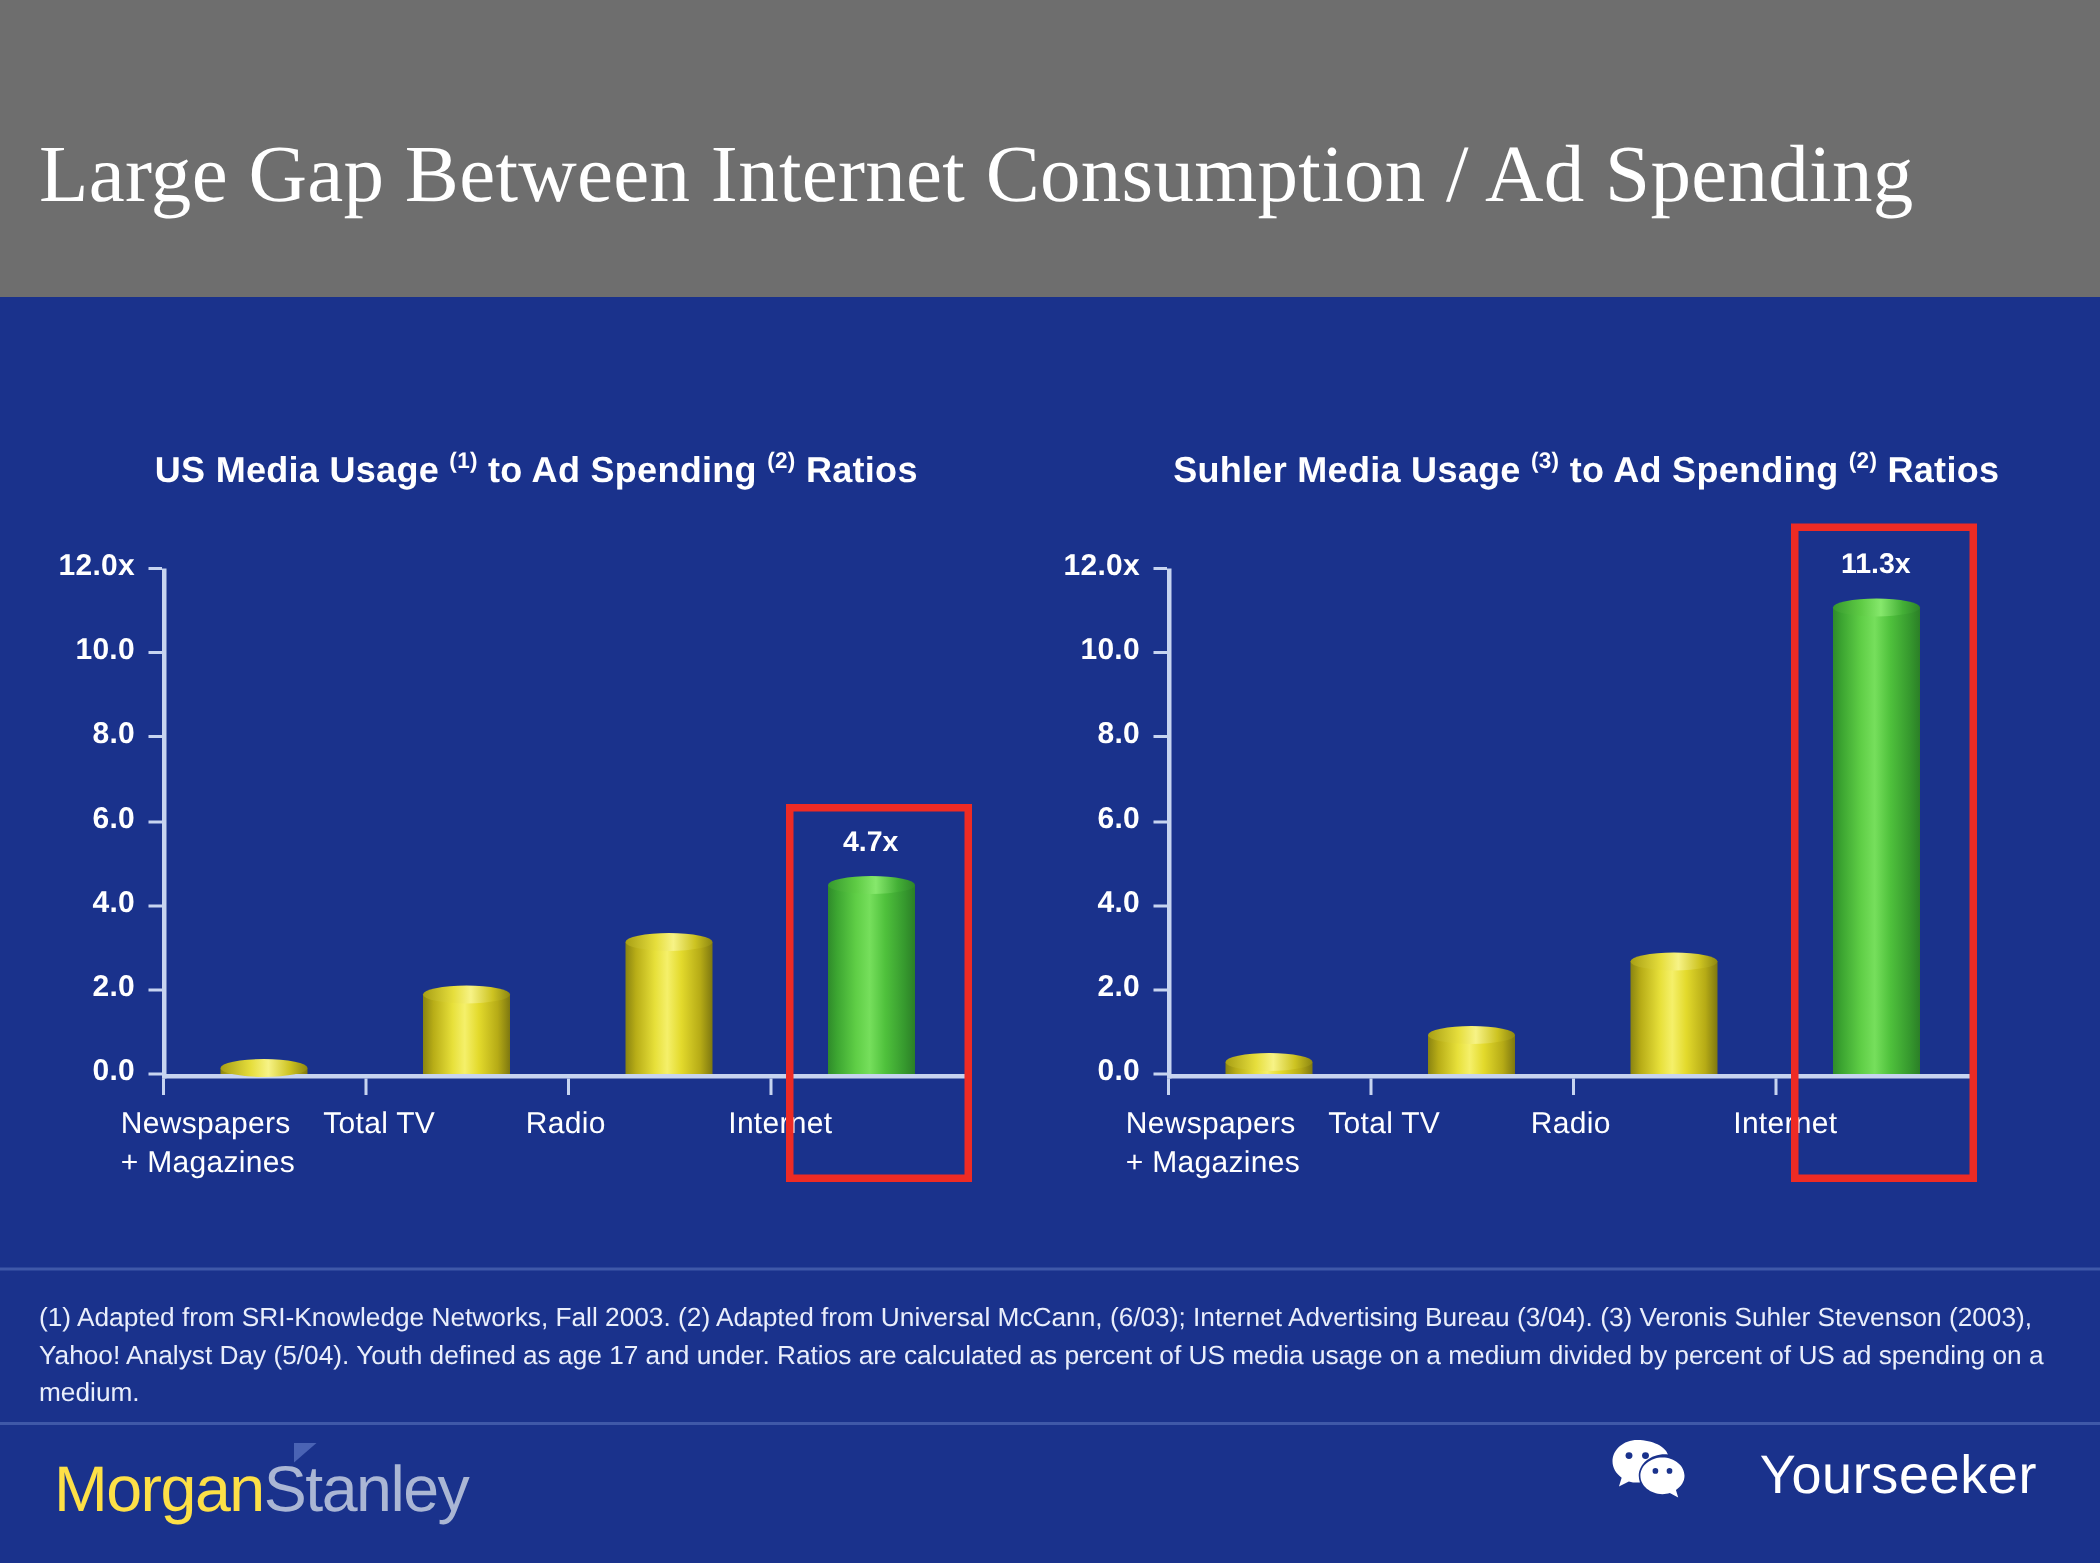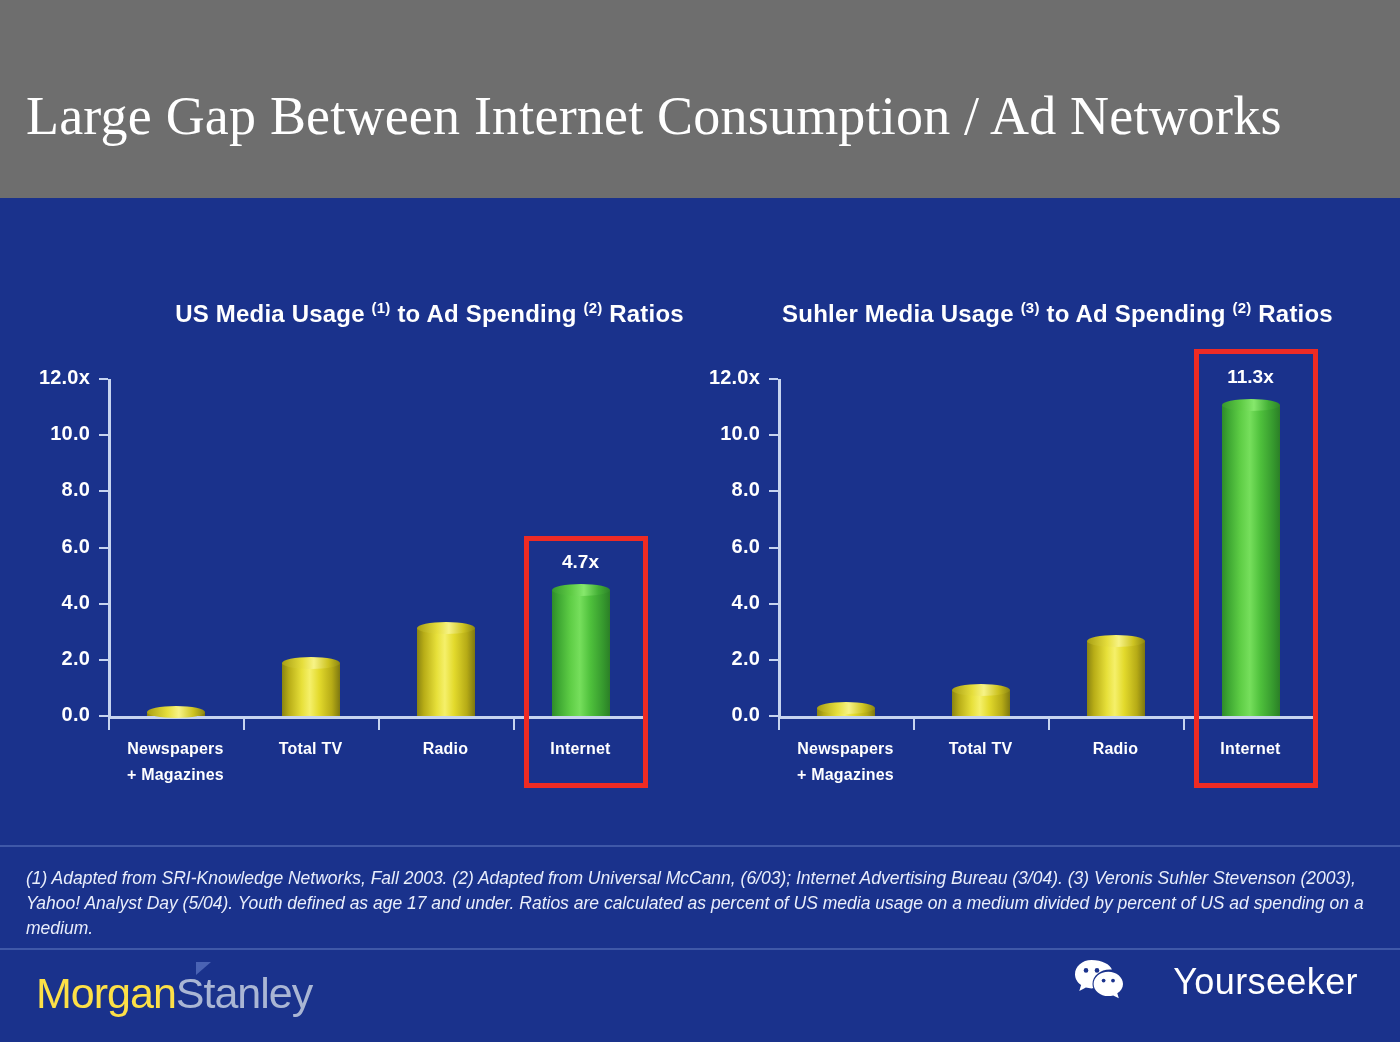--- a/index.html
+++ b/index.html
@@ -7,21 +7,21 @@
   .slide{position:relative;width:1400px;height:1042px;background:#1a328c;overflow:hidden;}
 
   
   .header{position:absolute;left:0;top:0;width:1400px;height:198px;background:#6e6e6e;}
   .header-title{position:absolute;left:26px;top:86px;width:1350px;
     font-family:"Liberation Serif",serif;font-size:54px;line-height:60px;color:#ffffff;
     letter-spacing:.2px;white-space:nowrap;}
 
   
   .panel{position:absolute;top:198px;height:620px;}
-  .panel-left{left:0;width:715px;padding-left:48px;}
+  .panel-left{left:0;width:715px;}
   .panel-right{left:715px;width:685px;}
 
   .chart-title{position:absolute;top:92px;width:100%;text-align:center;
     color:#ffffff;font-weight:bold;font-size:24px;line-height:36px;letter-spacing:.2px;}
   .chart-title sup{font-size:15px;vertical-align:super;font-weight:bold;}
 
   .plot{position:absolute;left:0;top:0;width:100%;height:100%;}
 
   
   .yaxis-line{position:absolute;background:#c7d4f0;}
@@ -35,48 +35,48 @@
   .bar{position:absolute;border-radius:2px;}
   .bar .body{position:absolute;left:0;right:0;bottom:0;top:6px;}
   .bar .cap{position:absolute;left:0;right:0;top:0;height:12px;border-radius:50%;}
   .bar.yellow .body{background:linear-gradient(to right,#8a8411 0%,#b8ad17 12%,#e7e03a 34%,#f5f06a 48%,#e3da2c 64%,#b6ab16 86%,#7e7810 100%);}
   .bar.yellow .cap{background:linear-gradient(to right,#a89f14 0%,#e6de3c 35%,#f7f386 55%,#cdc321 80%,#8d8711 100%);}
   .bar.green .body{background:linear-gradient(to right,#2f8b2b 0%,#3ca531 10%,#5fce46 32%,#76df5c 48%,#4fc13c 66%,#36992e 88%,#2b7f27 100%);}
   .bar.green .cap{background:linear-gradient(to right,#36992e 0%,#5ecb44 32%,#86e86c 55%,#44b036 80%,#2d842a 100%);}
 
   .bar-value{position:absolute;color:#ffffff;font-weight:bold;font-size:19px;text-align:center;}
 
-  .cat-label{position:absolute;color:#ffffff;font-weight:bold;font-size:16px;
-    text-align:center;line-height:26px;letter-spacing:.2px;}
+  .cat-label{position:absolute;color:#ffffff;font-weight:normal;font-size:20px;
+    text-align:left;line-height:26px;letter-spacing:.2px;}
 
   .highlight-box{position:absolute;border:5px solid #ee2b24;background:transparent;}
 
   
   .rule{position:absolute;left:0;width:1400px;height:2px;background:#3f58a8;}
   .footnote{position:absolute;left:26px;top:866px;width:1348px;color:#e9eefb;
-    font-size:17.5px;line-height:25px;font-style:italic;}
+    font-size:17.5px;line-height:25px;}
 
   
   .ms-logo{position:absolute;left:36px;top:972px;font-size:43px;line-height:43px;letter-spacing:-1px;}
   .ms-logo .morgan{color:#fde047;font-weight:400;}
   .ms-logo .stanley{color:#aab6d4;font-weight:400;}
   .ms-mark{position:absolute;left:196px;top:962px;width:0;height:0;
     border-left:15px solid #4a63b4;border-bottom:13px solid transparent;}
   .page-no{position:absolute;left:0;top:980px;width:1400px;text-align:center;
     color:#ffffff;font-weight:bold;font-size:28px;}
   .watermark{position:absolute;right:42px;top:958px;display:flex;align-items:center;gap:12px;}
   .watermark .label{color:#ffffff;font-size:36px;letter-spacing:.4px;margin-left:36px;}
 </style>
 </head>
 <body>
 
 <div class="slide">
 
   <div class="header">
-    <div class="header-title">Large Gap Between Internet Consumption / Ad Networks</div>
+    <div class="header-title">Large Gap Between Internet Consumption / Ad Spending</div>
   </div>
 
   <div class="panel panel-left">
     <div class="chart-title">
       <span>US Media Usage </span><sup>(1)</sup><span> to Ad Spending </span><sup>(2)</sup><span> Ratios</span>
     </div>
     <div class="plot">
         <div class="yaxis-line" style="left: 108px; top: 181px; width: 3px; height: 340px;"></div>
         <div class="ytick" style="left: 99px; top: 517px;"></div>
         <div class="ytick-label" style="left: -2px; top: 505px; width: 92px;">0.0</div>

